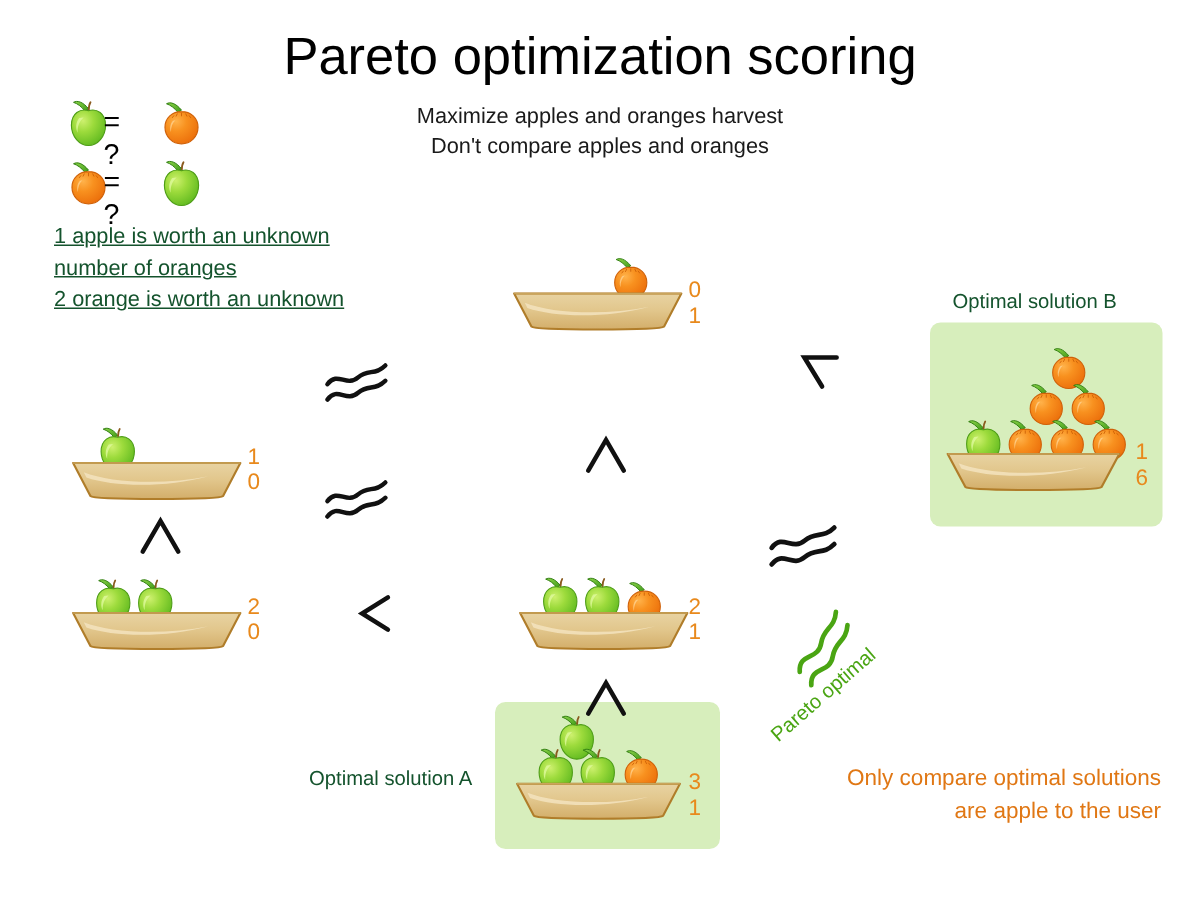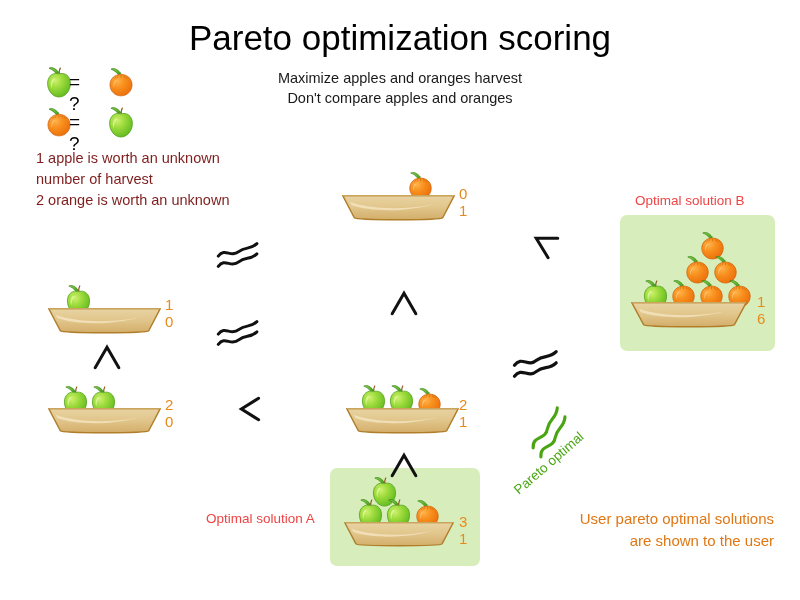--- a/index.html
+++ b/index.html
@@ -15,28 +15,28 @@
   #title{
     left:0;top:18px;width:800px;text-align:center;
     font-size:35px;color:#000000;letter-spacing:0px;white-space:nowrap;
   }
   #subtitle{
     left:210px;top:68px;width:380px;text-align:center;
     font-size:14.5px;color:#1a1a1a;line-height:20px;
   }
   #legend-note{
     left:36px;top:148px;width:280px;
-    font-size:14.5px;color:#7f1d1d;line-height:21px;
+    font-size:14.5px;color:#14532d;line-height:21px;text-decoration:underline;
   }
   #footer-note{
     left:450px;top:508px;width:324px;text-align:right;
     font-size:15px;color:#e07714;line-height:22px;
   }
   .sol-label{
-    font-size:13.5px;color:#ef4444;white-space:nowrap;
+    font-size:13.5px;color:#14532d;white-space:nowrap;
   }
   #labelA{left:206px;top:511px;text-align:right;}
   #labelB{left:635px;top:193px;}
 
   
   .greenbox{
     background:#d7eebc;border-radius:7px;
   }
   #boxA{left:330px;top:468px;width:150px;height:98px;}
   #boxB{left:620px;top:215px;width:155px;height:136px;}
@@ -182,21 +182,21 @@
   <span class="abs" style="left:29px;top:8px;">= ?</span>
   <span class="fruit" style="left:62px;top:0px;">
     <svg width="38" height="38">
         <use href="#symApple"></use>
       </svg>
   </span>
 </div>
 
 <div class="abs" id="legend-note">
   <div>1 apple is worth an unknown</div>
-  <div>number of harvest</div>
+  <div>number of oranges</div>
   <div>2 orange is worth an unknown</div>
 </div>
 
 <div class="abs greenbox" id="boxB"></div>
 <div class="abs greenbox" id="boxA"></div>
 
 <div class="abs">
   <span class="fruit" style="left:402px;top:167px;">
     <svg width="37" height="37">
         <use href="#symOrange"></use>
@@ -407,15 +407,15 @@
 <div class="abs" id="pareto-tag">
   <div class="abs" style="left:14px;top:6px;transform:rotate(-41deg);transform-origin:0 0;">
     <svg width="58" height="34">
         <use href="#symApproxGreen"></use>
       </svg>
   </div>
   <div class="ptext">Pareto optimal</div>
 </div>
 
 <div class="abs" id="footer-note">
-  <div>User pareto optimal solutions</div>
-  <div>are shown to the user</div>
+  <div>Only compare optimal solutions</div>
+  <div>are apple to the user</div>
 </div>
 
 </body></html>

